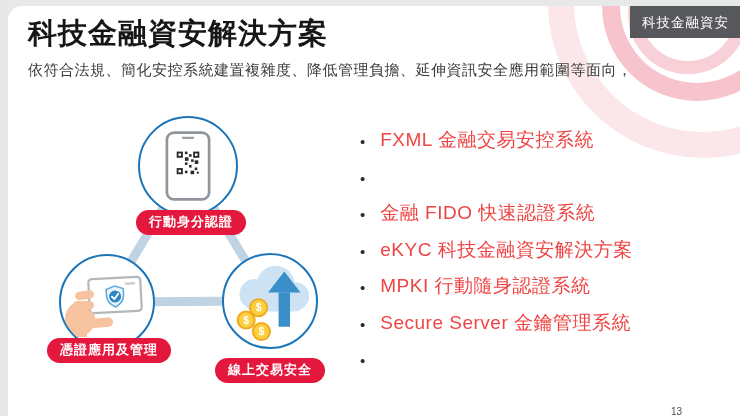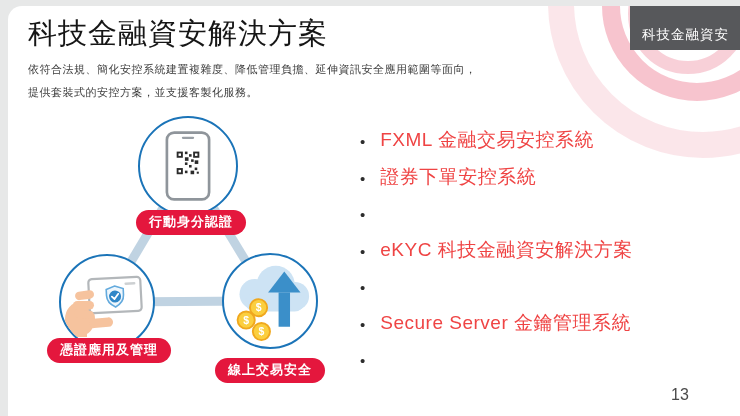--- a/index.html
+++ b/index.html
@@ -14,29 +14,29 @@
     background:#ffffff; border-top-left-radius:14px; overflow:hidden;
   }
   
   .deco { position:absolute; border-radius:50%; pointer-events:none; }
   .deco-a { width:190px; height:190px; border:18px solid rgba(233,100,125,.38); top:-95px; right:-52px; }
   .deco-b { width:310px; height:310px; border:26px solid rgba(233,100,125,.16); top:-158px; right:-118px; }
   .deco-c { width:120px; height:120px; border:13px solid rgba(233,100,125,.30); top:-52px; right:-8px; }
   
   .tag {
     position:absolute; top:0; right:0; background:#57585b; color:#fff;
-    font-size:13.5px; letter-spacing:1px; padding:20px 11px 6px 12px; z-index:6;
+    font-size:13.5px; letter-spacing:1px; padding:8px 11px 6px 12px; z-index:6;
   }
   
   .title {
-    position:absolute; left:20px; top:8px; font-size:29px; font-weight:normal;
+    position:absolute; left:20px; top:8px; font-size:29px; font-weight:bold;
     color:#161616; letter-spacing:1px; z-index:2;
   }
   .subtitle {
-    position:absolute; left:20px; top:52px; font-size:11px; line-height:23px;
+    position:absolute; left:20px; top:52px; font-size:15px; line-height:23px;
     color:#3d3d3d; letter-spacing:.5px; z-index:2;
   }
   
   .connectors { position:absolute; left:0; top:0; z-index:1; pointer-events:none; }
   .node-circle {
     position:absolute; background:#fff; border:2.5px solid #1b74b8; border-radius:50%;
     display:flex; align-items:center; justify-content:center; z-index:2; overflow:hidden;
   }
   .circle-top    { left:130px; top:110px; width:100px; height:100px; }
   .circle-left   { left:51px;  top:248px; width:96px;  height:96px; }
@@ -48,37 +48,36 @@
     letter-spacing:1px; z-index:3;
   }
   .badge-top   { left:183px; top:204px; }
   .badge-left  { left:101px; top:332px; }
   .badge-right { left:262px; top:352px; }
   
   .solutions { position:absolute; left:352px; top:123px; z-index:2; }
   .sol-item { display:flex; align-items:flex-start; height:36.5px; }
   .sol-dot  { font-size:15px; color:#2d2d2d; margin:2px 15px 0 0; line-height:22px; }
   .sol-text { font-size:19px; color:#ef4444; line-height:22px; letter-spacing:.5px; }
-  .page-number { position:absolute; left:663px; top:380px; font-size:16px; color:#4a4a4a; z-index:2; }
+  .page-number { position:absolute; left:663px; top:400px; font-size:10px; color:#4a4a4a; z-index:2; }
 </style>
 </head>
 <body>
 
 <div class="slide">
 
   <div class="deco deco-b"></div>
   <div class="deco deco-a"></div>
   <div class="deco deco-c"></div>
 
   <div class="tag">科技金融資安</div>
 
   <div class="title">科技金融資安解決方案</div>
   <div class="subtitle">
     <div>依符合法規、簡化安控系統建置複雜度、降低管理負擔、延伸資訊安全應用範圍等面向，</div>
-    <div>提供套裝式的安控方案，並支援客製化服務。</div>
   </div>
 
   <svg class="connectors" width="732" height="410" viewBox="0 0 732 410">
     <line x1="180" y1="160" x2="99" y2="296" stroke="#c0d3e2" stroke-width="9"></line>
     <line x1="180" y1="160" x2="262" y2="295" stroke="#c0d3e2" stroke-width="9"></line>
     <line x1="99" y1="296" x2="262" y2="295" stroke="#c0d3e2" stroke-width="9"></line>
   </svg>
 
   <div class="node-circle circle-top">
     <svg width="46" height="70" viewBox="0 0 44 68">
@@ -155,31 +154,32 @@
   <div class="badge badge-top">行動身分認證</div>
   <div class="badge badge-right">線上交易安全</div>
 
   <div class="solutions">
     <div class="sol-item">
         <span class="sol-dot">•</span>
         <span class="sol-text">FXML 金融交易安控系統</span>
       </div>
     <div class="sol-item">
         <span class="sol-dot">•</span>
-        <span class="sol-text">證券下單安控系統</span>
       </div>
     <div class="sol-item">
         <span class="sol-dot">•</span>
+        <span class="sol-text">金融 FIDO 快速認證系統</span>
       </div>
     <div class="sol-item">
         <span class="sol-dot">•</span>
         <span class="sol-text">eKYC 科技金融資安解決方案</span>
       </div>
     <div class="sol-item">
         <span class="sol-dot">•</span>
+        <span class="sol-text">MPKI 行動隨身認證系統</span>
       </div>
     <div class="sol-item">
         <span class="sol-dot">•</span>
         <span class="sol-text">Secure Server 金鑰管理系統</span>
       </div>
     <div class="sol-item">
         <span class="sol-dot">•</span>
       </div>
   </div>
 

